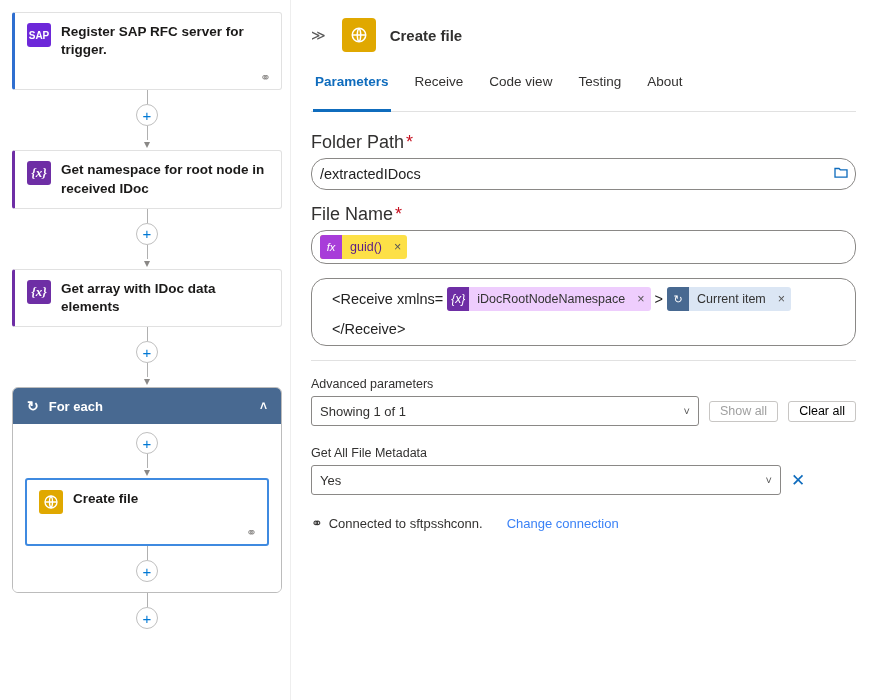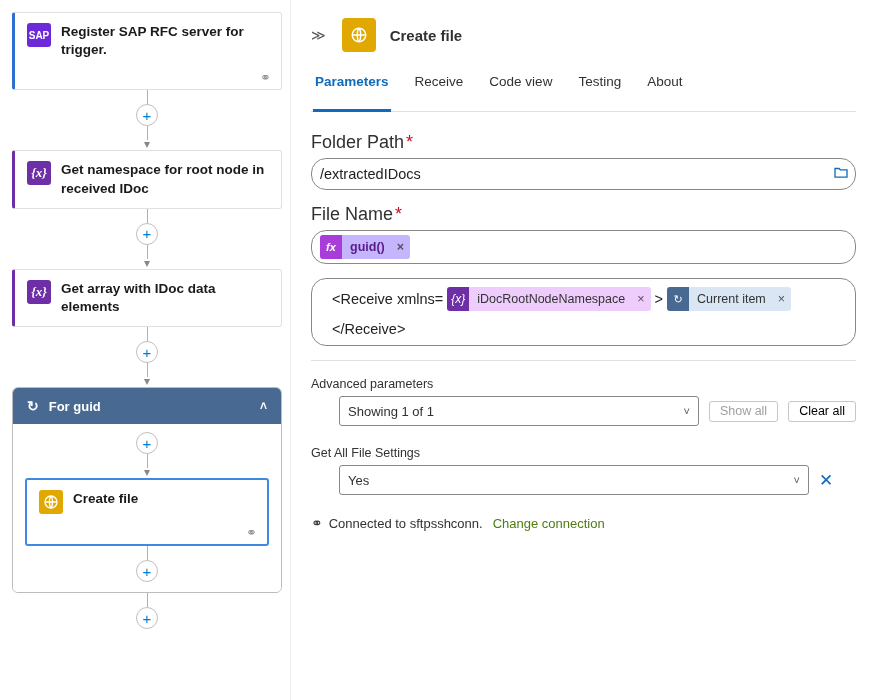--- a/index.html
+++ b/index.html
@@ -37,41 +37,41 @@
 
   .tabs { display: flex; gap: 22px; border-bottom: 1px solid #e1e1e1; padding-left: 2px; margin-bottom: 20px; }
   .tab { padding: 8px 2px 20px; cursor: pointer; color: #323130; font-size: 13.5px; }
   .tab.active { color: #0f6cbd; font-weight: 600; border-bottom: 3px solid #0f6cbd; margin-bottom: -1px; }
 
   .field-label { font-size: 18px; margin-bottom: 5px; }
   .req { color: #c50f1f; margin-left: 2px; }
   .field { border: 1px solid #8a8886; border-radius: 15px; min-height: 32px; display: flex; align-items: center; padding: 4px 8px; font-size: 14px; margin-bottom: 14px; position: relative; flex-wrap: wrap; gap: 4px; }
   .field-ic-right { position: absolute; right: 6px; top: 50%; transform: translateY(-50%); color: #0f6cbd; font-size: 15px; }
   .chip { display: inline-flex; align-items: center; border-radius: 3px; font-size: 12.5px; height: 24px; }
-  .chip-fx { background: #c4b5fd; color: #5a1b89; font-weight: bold; }
+  .chip-fx { background: #fde047; color: #5a1b89; }
   .chip-fx .badge { background: #a83dd9; color: #fff; width: 22px; height: 100%; display: flex; align-items: center; justify-content: center; border-top-left-radius: 3px; border-bottom-left-radius: 3px; font-style: italic; font-size: 11px; }
   .chip-var { background: #eecdfd; color: #333; }
   .chip-var .badge { background: #6e2ea5; color: #fff; width: 22px; height: 100%; display: flex; align-items: center; justify-content: center; border-top-left-radius: 3px; border-bottom-left-radius: 3px; font-style: italic; font-size: 12px; }
   .chip-loop { background: #dbe6f4; color: #333; }
   .chip-loop .badge { background: #486991; color: #fff; width: 22px; height: 100%; display: flex; align-items: center; justify-content: center; border-top-left-radius: 3px; border-bottom-left-radius: 3px; font-size: 11px; }
   .chip .txt { padding: 0 6px 0 8px; }
   .chip .x { padding: 0 6px; cursor: pointer; color: #555; }
   .raw-text { font-size: 14.5px; color: #222; }
 
   .section-label { font-size: 12.5px; margin-bottom: 5px; margin-top: 16px; }
-  .adv-row { display: flex; align-items: center; gap: 10px; margin-bottom: 20px; margin-left: 28px; }
+  .adv-row { display: flex; align-items: center; gap: 10px; margin-bottom: 20px; }
   .select-like { border: 1px solid #8a8886; border-radius: 3px; height: 30px; flex: 1; display: flex; align-items: center; padding: 0 8px; font-size: 13px; justify-content: space-between; }
   .btn-outline { border: 1px solid #c8c6c4; border-radius: 3px; height: 21px; padding: 0 10px; background: #fff; font-size: 12.5px; cursor: pointer; }
   .btn-outline.disabled { color: #a0a0a0; cursor: default; }
   .chev-s { color: #555; font-size: 11px; }
   .close-x { color: #0f6cbd; font-size: 17px; cursor: pointer; }
 
   .conn-row { display: flex; align-items: center; gap: 6px; font-size: 13px; color: #323130; }
   .conn-ic { font-size: 14px; }
-  .lk { color: #4d7c0f; cursor: pointer; margin-left: 4px; }
+  .lk { color: #3b82f6; cursor: pointer; margin-left: 18px; }
   .hr { border: none; border-top: 1px solid #e1e1e1; margin: 4px 0 14px; }
 </style>
 </head>
 <body>
 
 <div class="canvas">
 
   <div class="node accent-blue">
     <div class="node-header">
       <div class="node-ic ic-sap">SAP</div>
@@ -113,21 +113,21 @@
   <div class="connector">
     <div class="line"></div>
     <div class="plus-btn">+</div>
     <div class="line"></div>
     <div class="arrow-down">▾</div>
   </div>
 
   <div class="foreach-box">
     <div class="foreach-hdr">
       <span class="loop-ic">↻</span>
-      <span>For guid</span>
+      <span>For each</span>
       <span class="chev">˄</span>
     </div>
     <div class="foreach-body">
       <div class="connector">
         <div class="plus-btn">+</div>
         <div class="line"></div>
         <div class="arrow-down">▾</div>
       </div>
       <div class="node accent-yellow inner-node">
         <div class="node-header">
@@ -218,21 +218,21 @@
   <div class="section-label">Advanced parameters</div>
   <div class="adv-row">
     <div class="select-like">
       <span>Showing 1 of 1</span>
       <span class="chev-s">˅</span>
     </div>
     <button class="btn-outline disabled">Show all</button>
     <button class="btn-outline">Clear all</button>
   </div>
 
-  <div class="section-label">Get All File Settings</div>
+  <div class="section-label">Get All File Metadata</div>
   <div class="adv-row">
     <div class="select-like" style="max-width:470px">
       <span>Yes</span>
       <span class="chev-s">˅</span>
     </div>
     <span class="close-x">✕</span>
   </div>
 
   <div class="conn-row">
     <span class="conn-ic">⚭</span>

